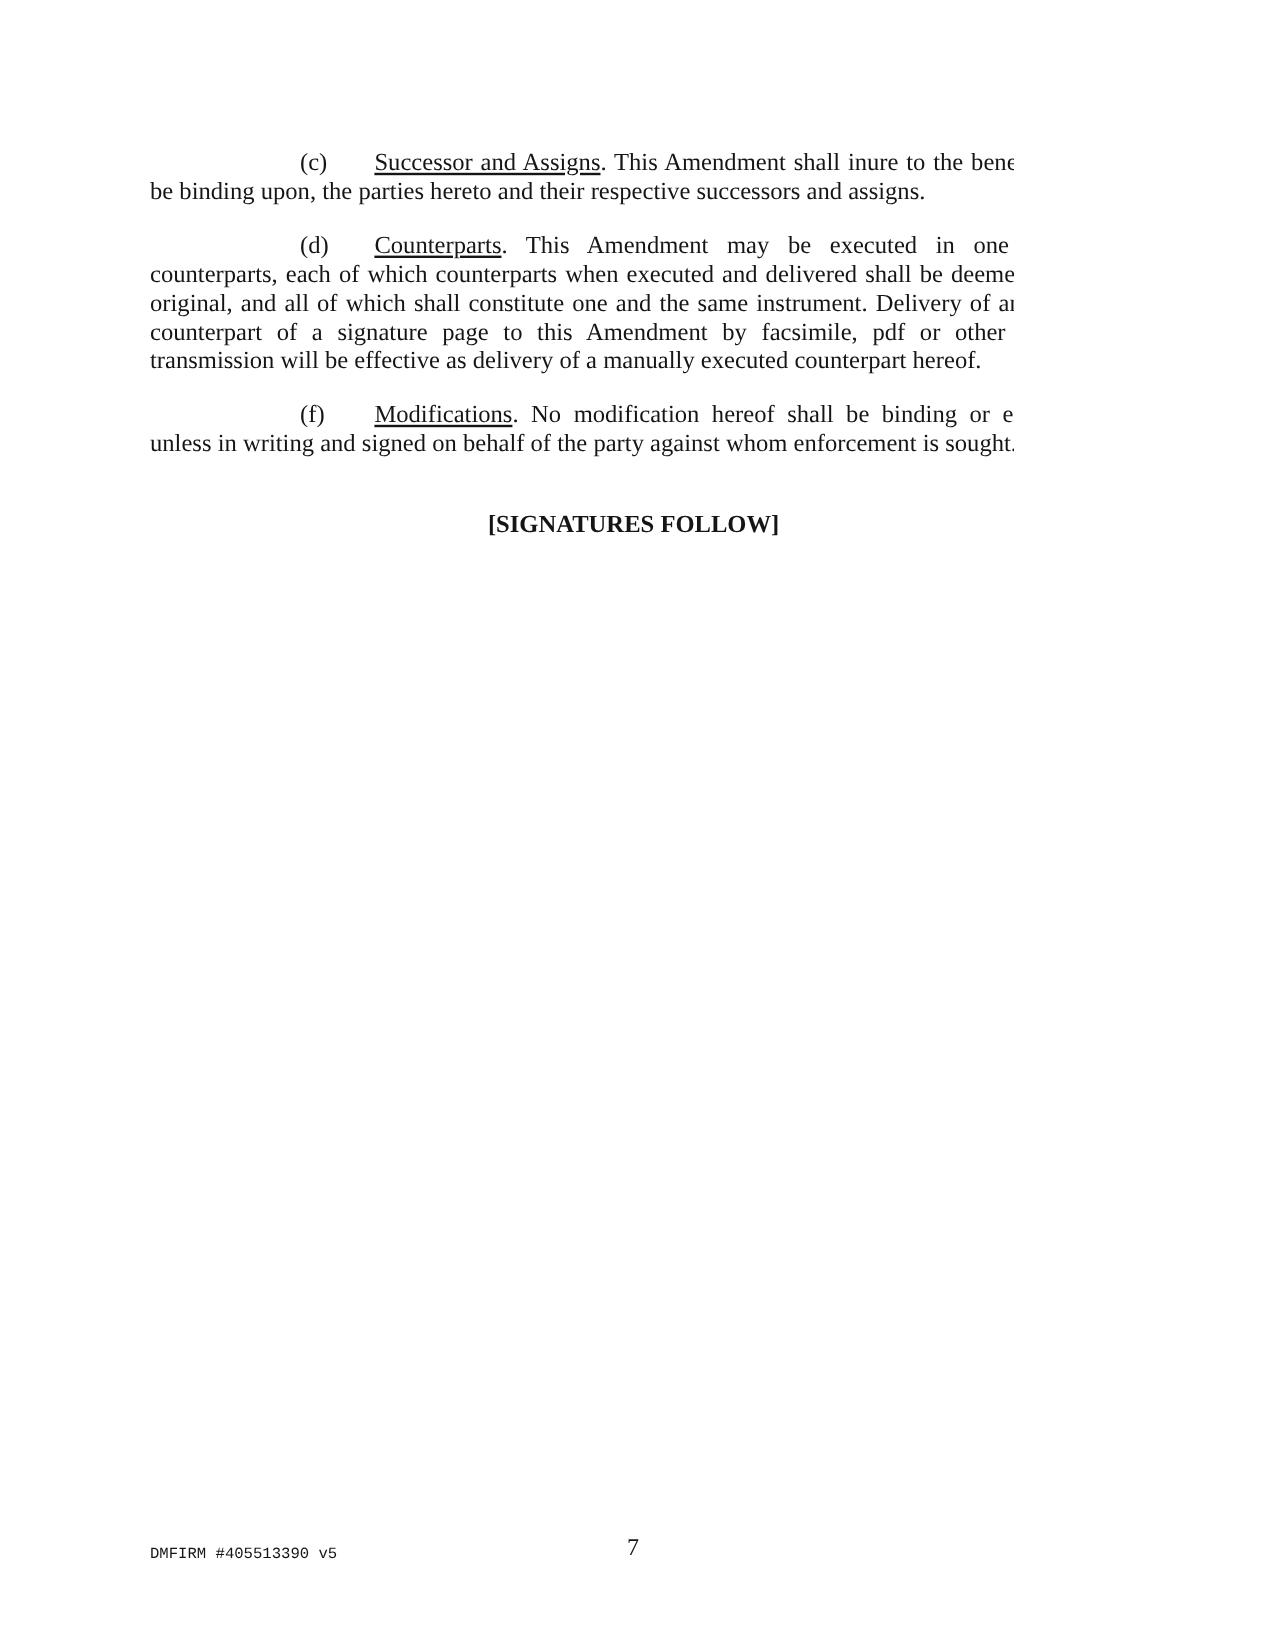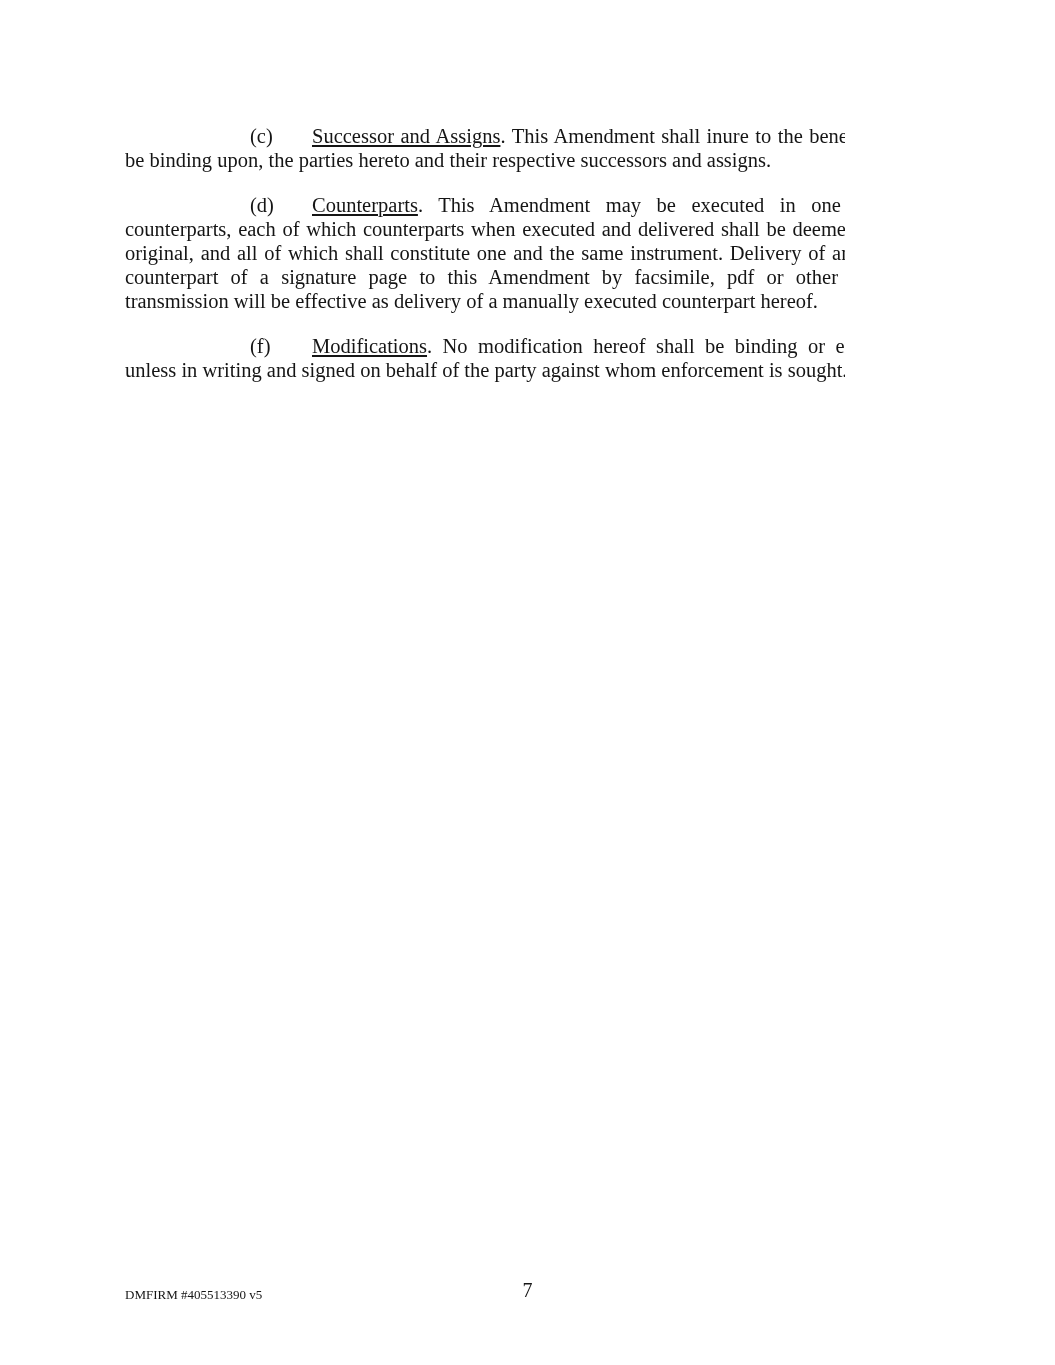--- a/index.html
+++ b/index.html
@@ -43,21 +43,21 @@
     margin: 43px 0 0 0;
     text-align: center;
     font-weight: bold;
     font-size: 20.5px;
     line-height: 24px;
   }
   .footer-docid {
     position: absolute;
     left: 125px;
     top: 1287px;
-    font-family: Liberation Serif, serif;
+    font-family: Liberation Mono, monospace;
     font-size: 13px;
     color: #151515;
   }
   .footer-pagenum {
     position: absolute;
     left: 0;
     top: 1279px;
     width: 1055px;
     text-align: center;
     font-size: 20px;
@@ -76,18 +76,19 @@
 
     <p class="para">
       <span class="first-indent"></span><span class="label-block">(d)</span><span class="para-heading">Counterparts</span><span>. This Amendment may be executed in one or more counterparts, each of which counterparts when executed and delivered shall be deemed to be an original, and all of which shall constitute one and the same instrument. Delivery of an executed counterpart of a signature page to this Amendment by facsimile, pdf or other electronic transmission will be effective as delivery of a manually executed counterpart hereof.</span>
     </p>
 
 
     <p class="para">
       <span class="first-indent"></span><span class="label-block">(f)</span><span class="para-heading">Modifications</span><span>. No modification hereof shall be binding or enforceable unless in writing and signed on behalf of the party against whom enforcement is sought.</span>
     </p>
 
+    <p class="signatures-line">[SIGNATURES FOLLOW]</p>
 
   </div>
 
   <div class="footer-docid">DMFIRM #405513390 v5</div>
   <div class="footer-pagenum">7</div>
 </div>
 
 </body></html>

